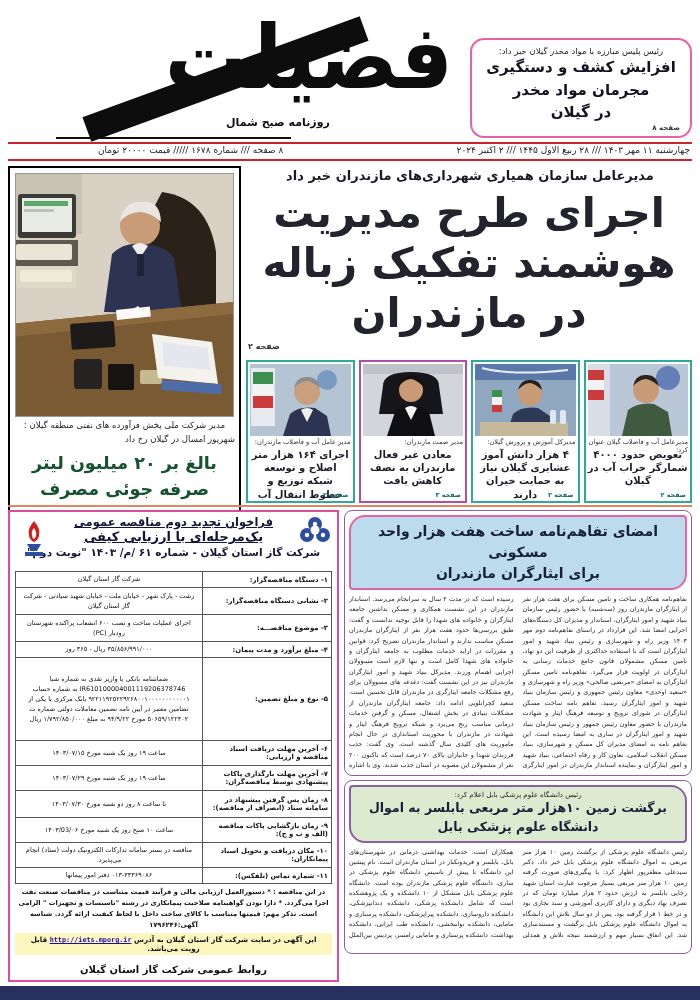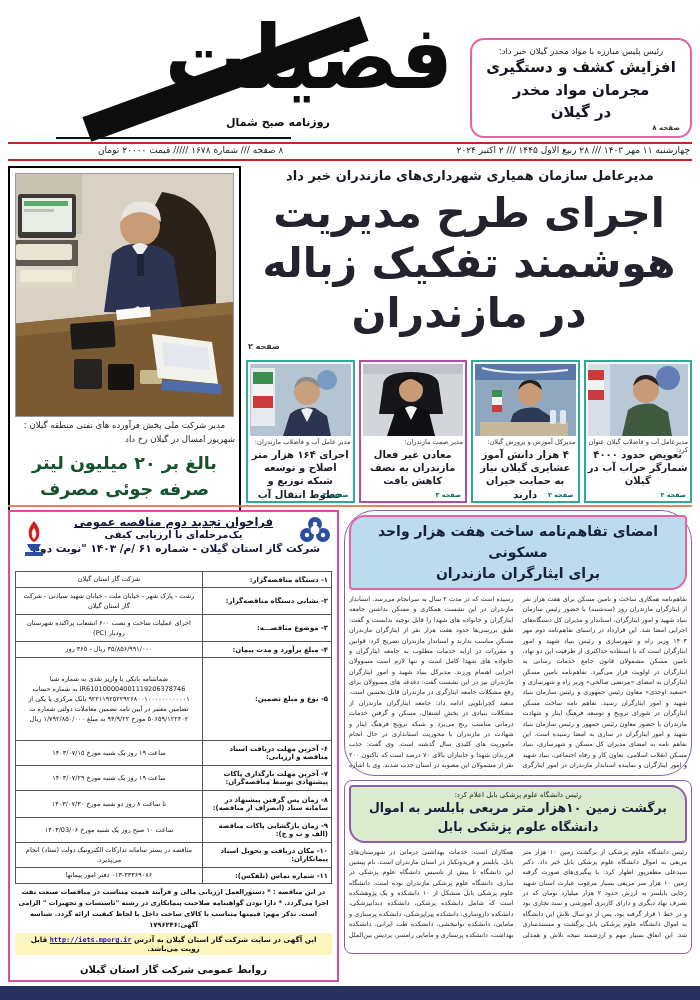--- a/index.html
+++ b/index.html
@@ -52,41 +52,41 @@
                font-weight:900;line-height:1.32;color:#1d1d28;}
   .strip-page{position:absolute;bottom:2px;right:4px;font-size:6.4px;font-weight:bold;color:#0c6b5f;}
 
   .rule-orange{position:absolute;top:505px;left:8px;width:684px;height:2px;background:#e08762;}
 
   
   .tender{position:absolute;top:510px;left:8px;width:331px;height:472px;border:2px solid #d94f9e;
           background:#fff;box-sizing:border-box;padding:3px 5px;}
   .tender-head{position:relative;height:52px;text-align:center;}
   .tender-t1{font-size:11.5px;font-weight:900;text-decoration:underline;color:#14143a;}
-  .tender-t2{font-size:10px;font-weight:900;color:#14143a;}
+  .tender-t2{font-size:13px;font-weight:900;text-decoration:underline;color:#14143a;}
   .tender-t3{font-size:10.5px;font-weight:900;color:#14143a;margin-top:2px;}
   .nigc-logo{position:absolute;top:0;right:0;}
   .flame-logo{position:absolute;top:4px;left:6px;}
   .ttable{width:100%;border-collapse:collapse;margin-top:4px;}
   .trow{display:flex;border:1px solid #555;border-top:none;align-items:stretch;}
   .trow:first-child{border-top:1px solid #555;}
   .tlabel{width:41%;border-left:1px solid #555;padding:2px 3px;font-size:6.9px;font-weight:bold;
           display:flex;align-items:center;box-sizing:border-box;color:#111;}
   .tvalue{width:59%;padding:2px 3px;font-size:6.5px;display:flex;align-items:center;
           justify-content:center;text-align:center;box-sizing:border-box;color:#111;line-height:1.55;}
   .tender-notes{margin-top:3px;font-size:6.7px;font-weight:bold;text-align:center;line-height:1.65;color:#111;}
   .tender-link{margin-top:2px;background:#fdf6bf;font-size:7.2px;font-weight:bold;text-align:center;
                padding:2px 8px;color:#111;}
   .tender-link a{color:#1a0dab;text-decoration:underline;font-family:"DejaVu Sans Mono",monospace;font-size:6.8px;}
   .tender-footer{margin-top:9px;text-align:center;font-size:10px;font-weight:700;color:#111;}
 
   
   .article{position:absolute;left:344px;width:348px;border:1.5px solid #8a5fa8;border-radius:8px;
            background:#fff;box-sizing:border-box;padding:4px;}
-  .article1{top:510px;height:266px;border-radius:31px;}
+  .article1{top:510px;height:266px;}
   .article2{top:780px;height:174px;}
   .head-box{border:2px solid #e563a4;border-radius:16px 4px 16px 4px;background:#bcdcee;
             text-align:center;padding:4px 6px;}
   .head-box.green{border-color:#8a5fa8;background:#dcebcf;border-radius:4px 16px 4px 16px;}
   .head-kicker{font-size:7px;color:#222;}
   .head-title{font-size:14px;font-weight:900;color:#16203a;line-height:1.5;}
   .head-title.small{font-size:12.5px;}
   .article-body{margin-top:4px;font-size:6.4px;line-height:1.62;text-align:justify;color:#222;
                 column-count:2;column-gap:9px;height:calc(100% - 72px);overflow:hidden;}
   .article2 .article-body{height:calc(100% - 66px);}

